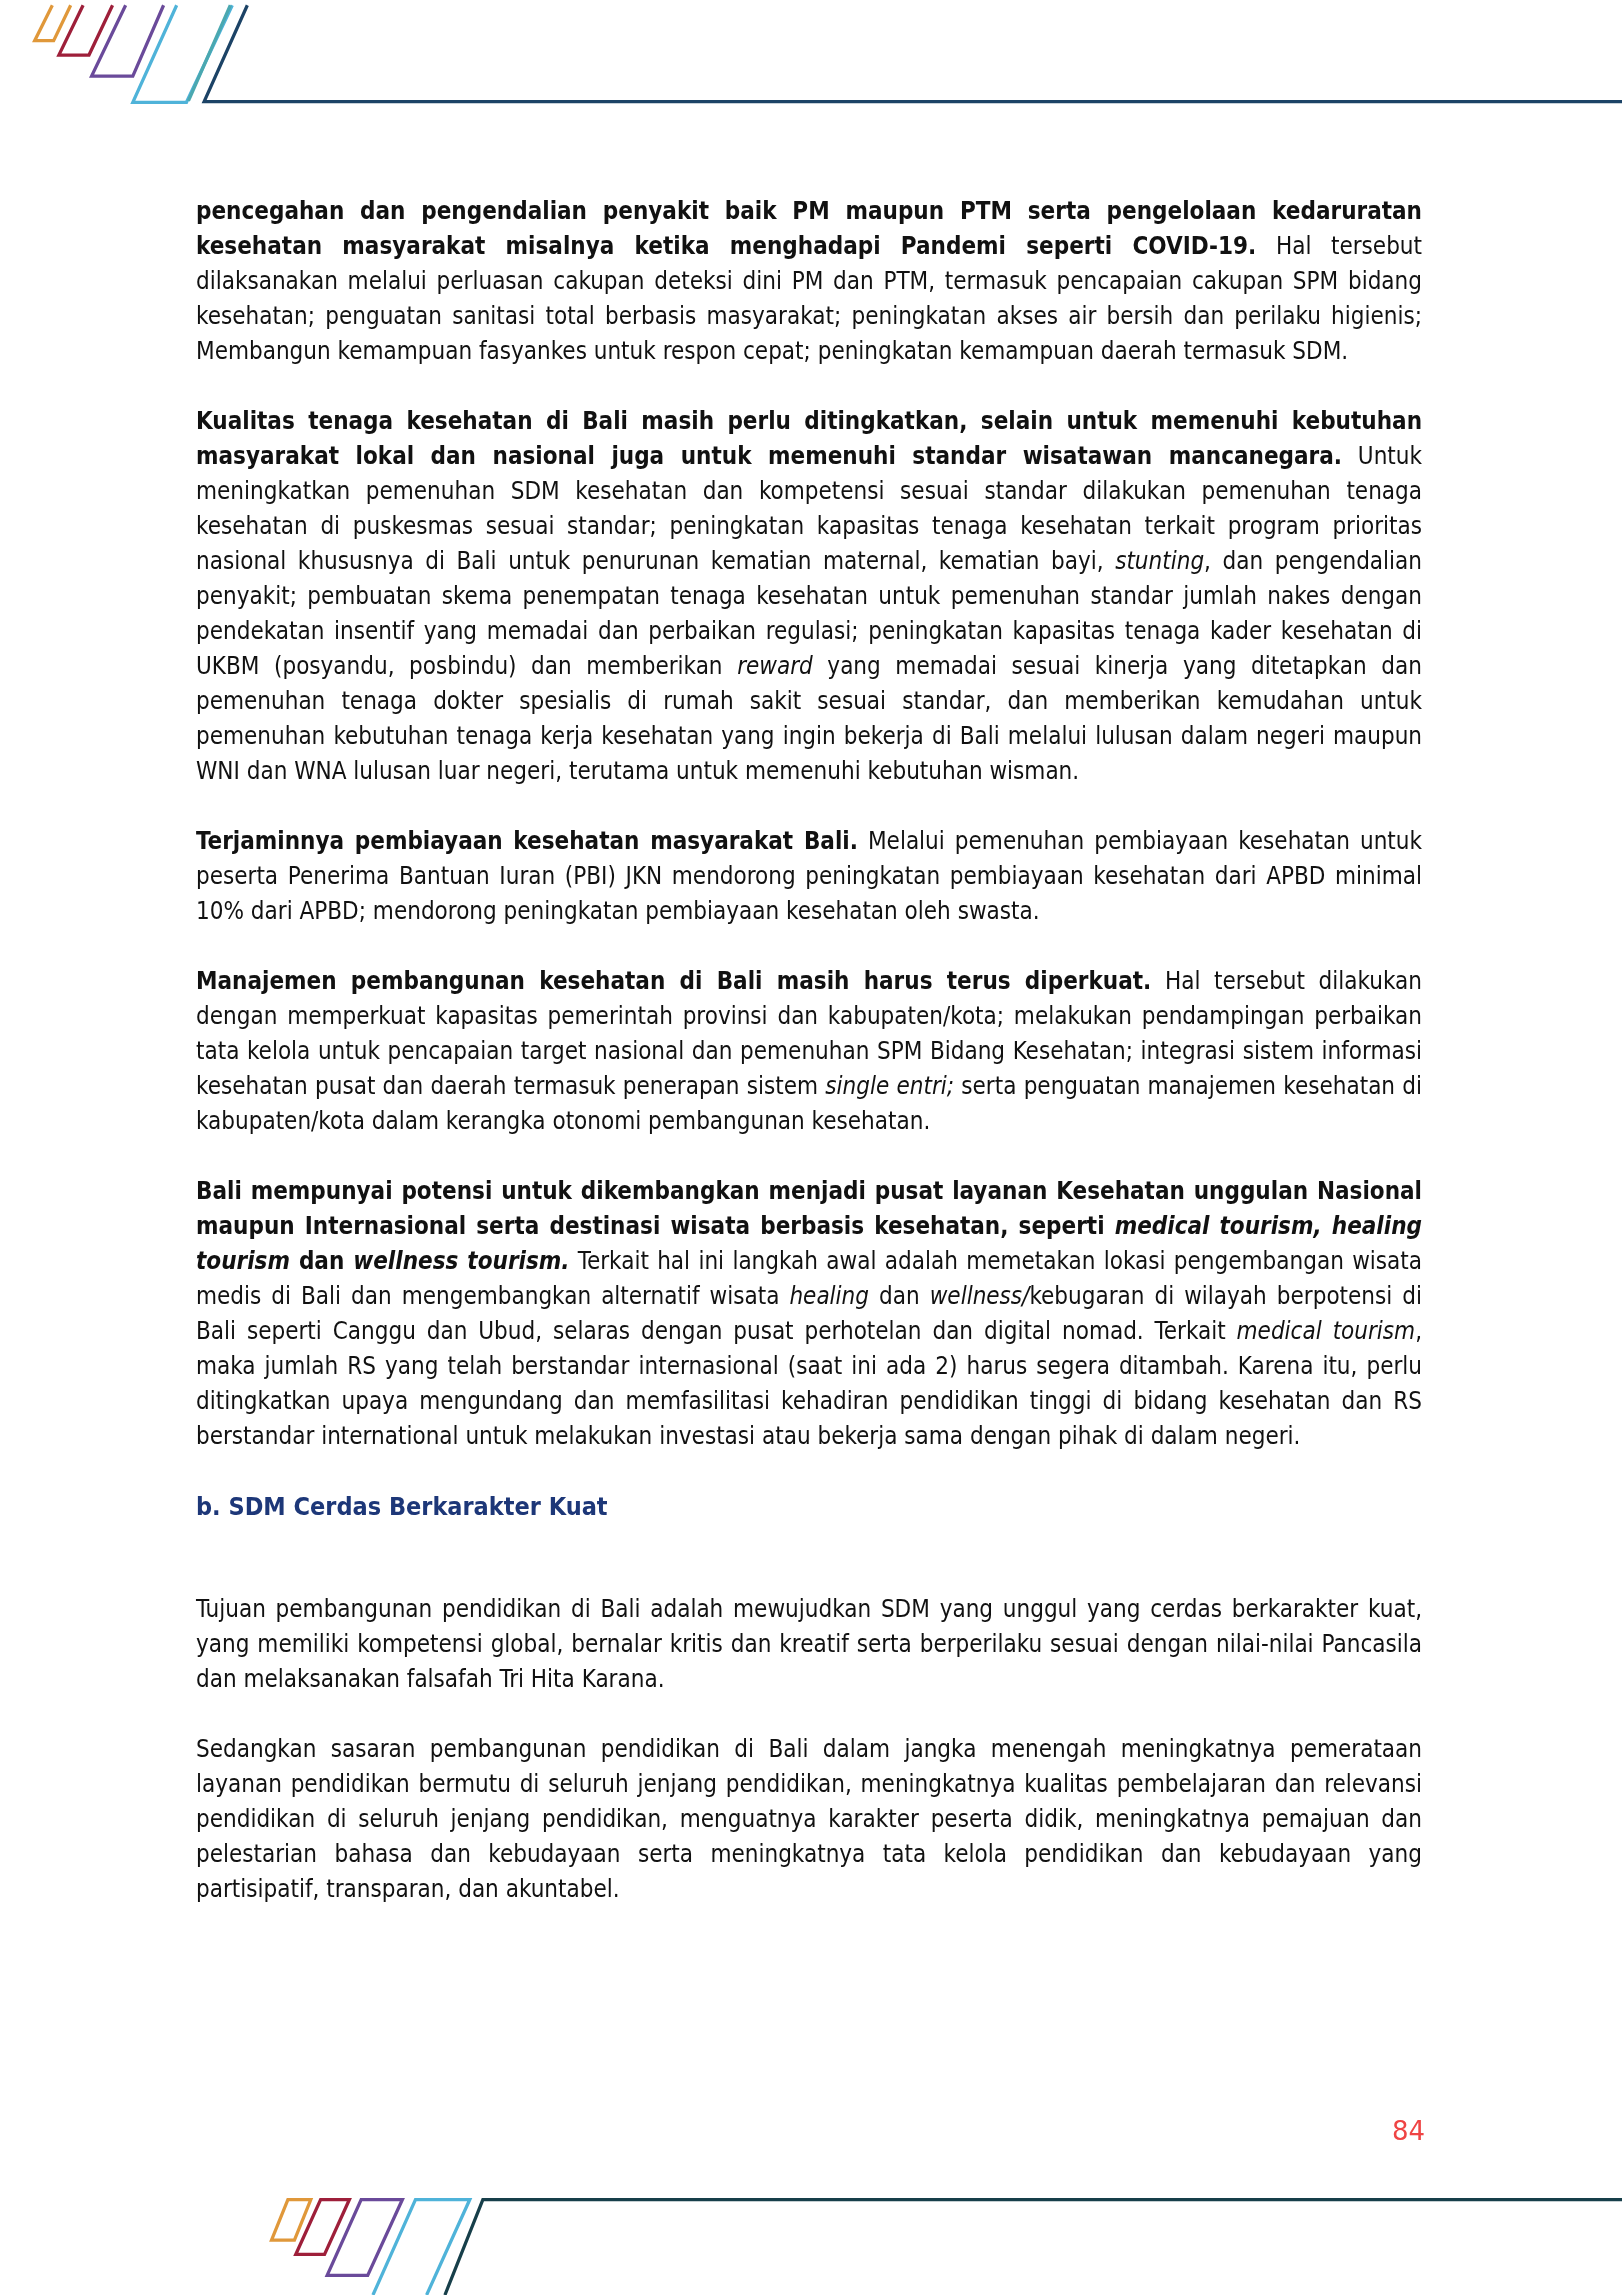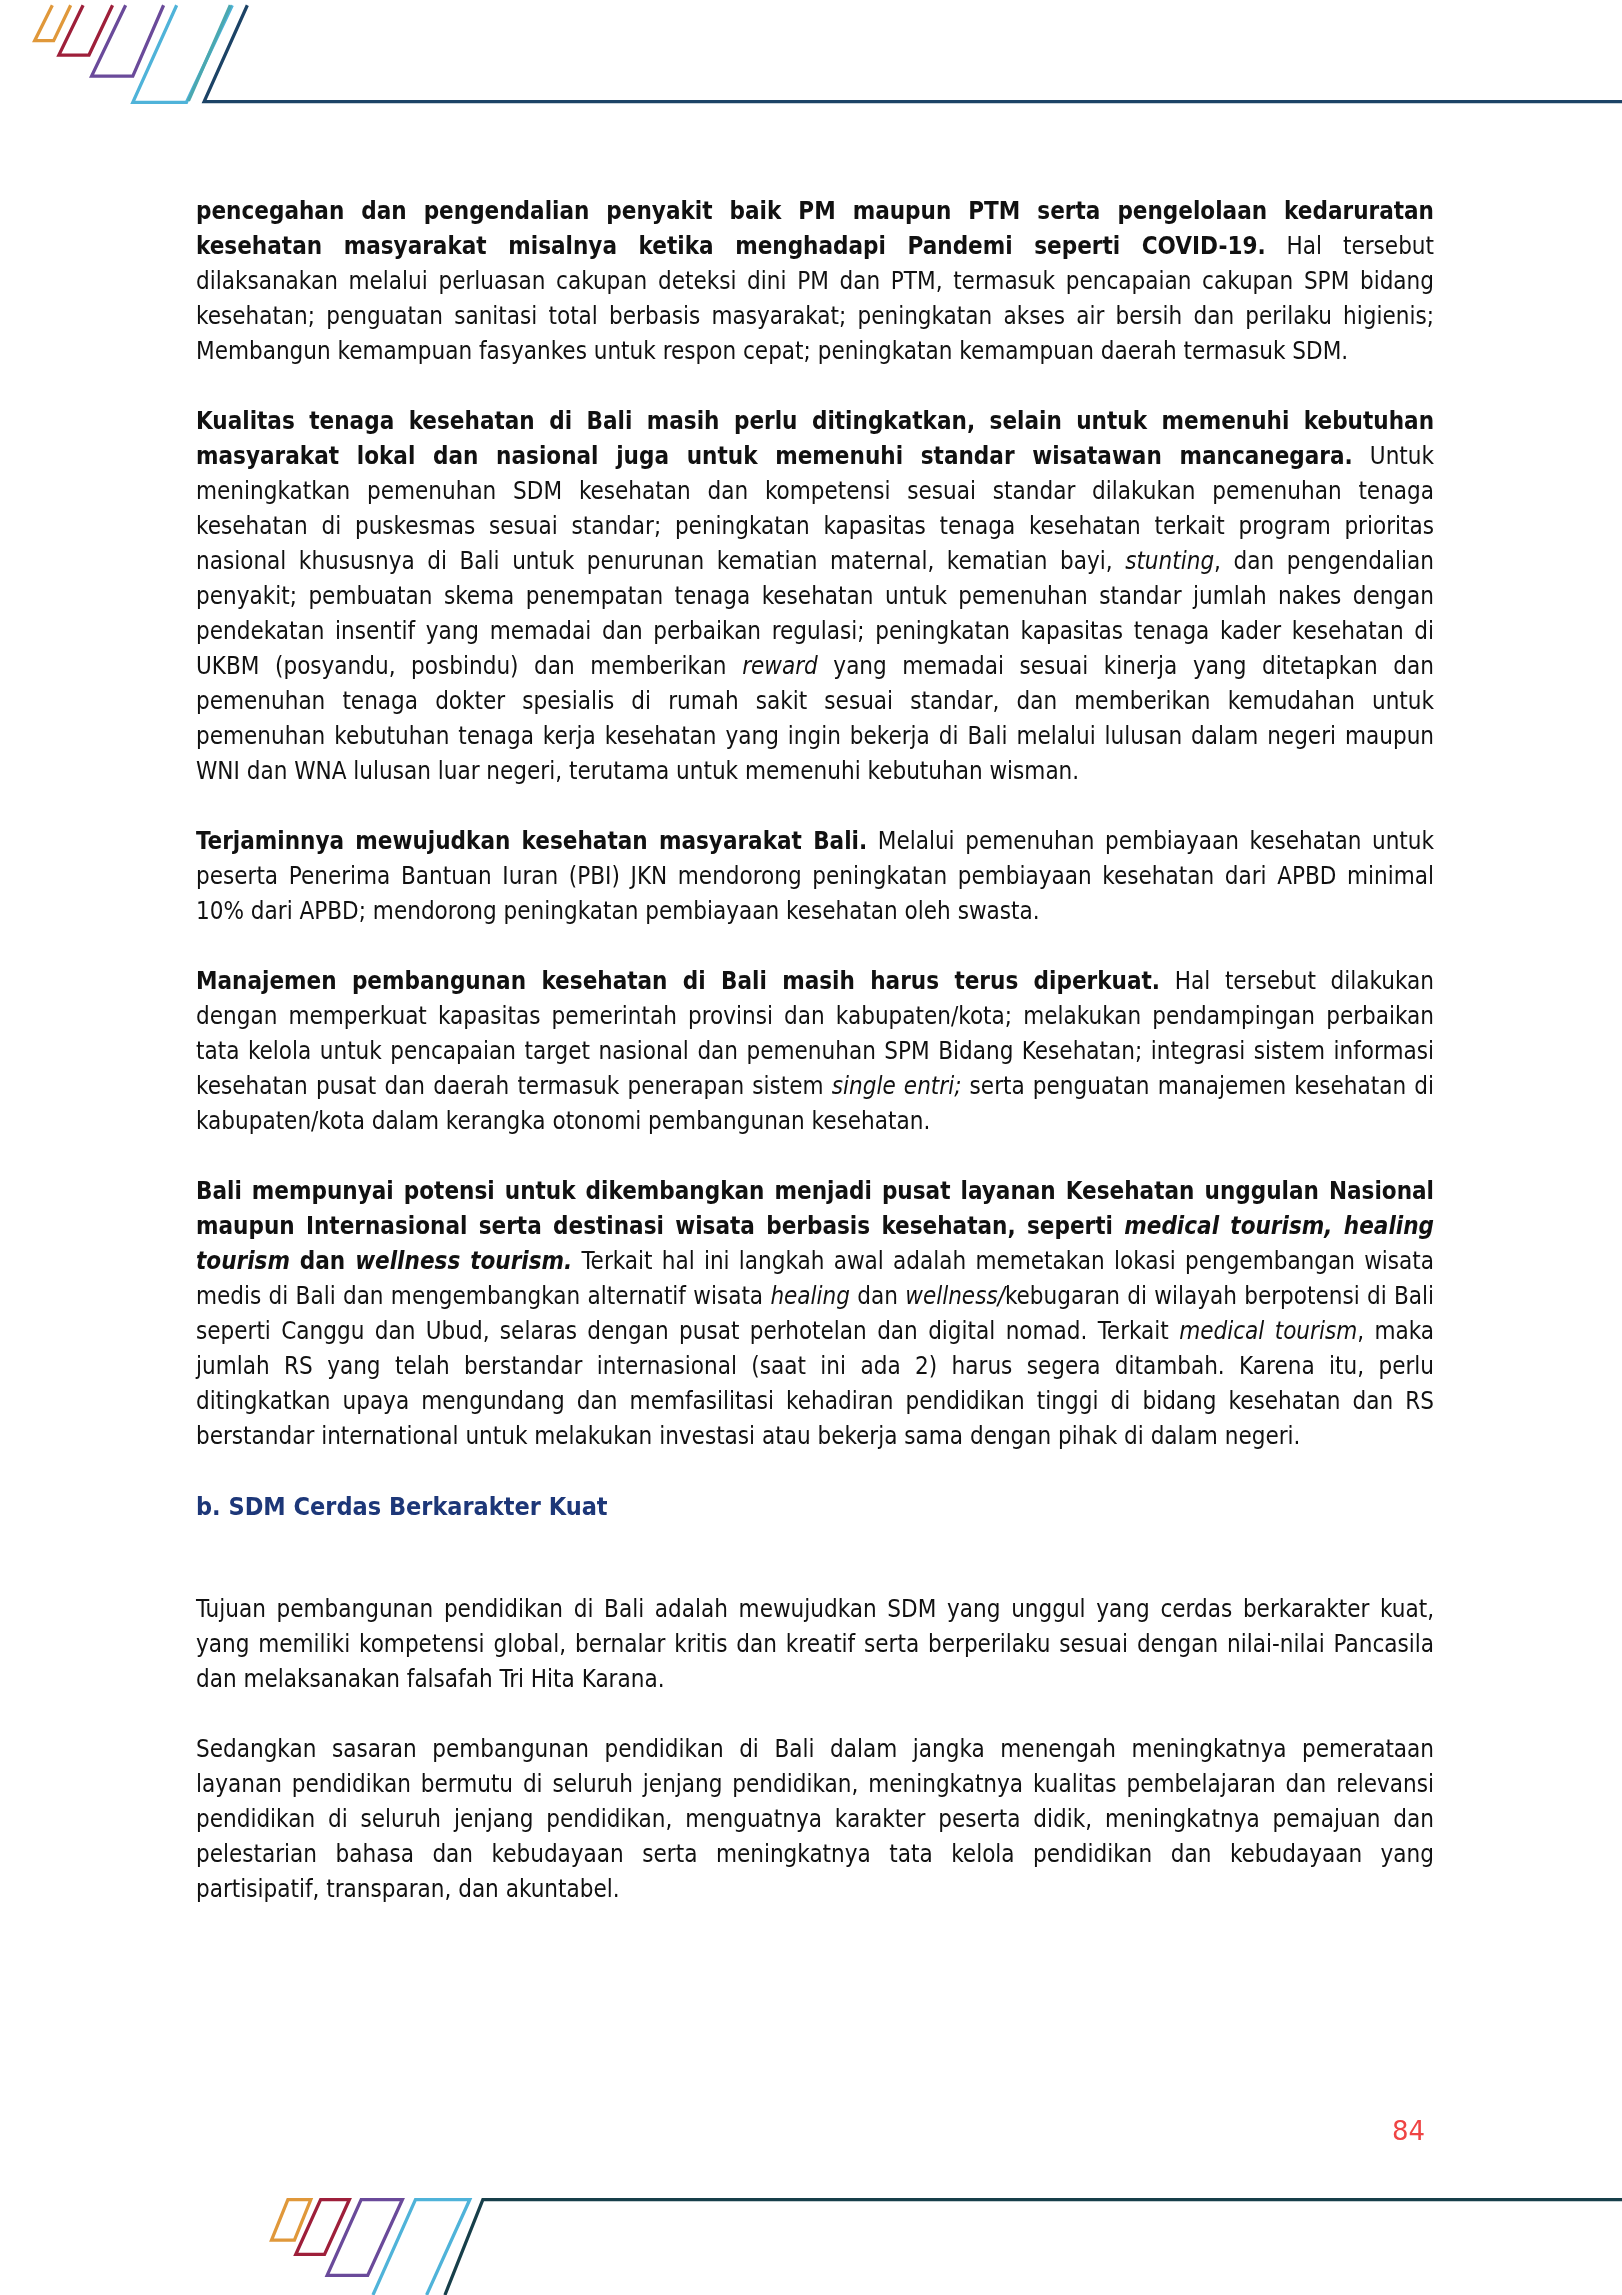--- a/index.html
+++ b/index.html
@@ -6,21 +6,21 @@
   body { width:1622px; height:2295px; position:relative; overflow:hidden; }
   .deco { position:absolute; left:0; width:1622px; }
   .deco-top { top:0; height:118px; }
   .deco-bottom { top:2159px; height:136px; }
   .content {
     position:absolute; left:196px; top:194px; width:1238px;
     font-family:"DejaVu Sans Condensed","DejaVu Sans","Liberation Sans",sans-serif;
     font-stretch:condensed;
     font-size:24px; line-height:35px; color:#111111;
   }
-  .content p { margin:0 0 35px 0; text-align:justify; }
+  .content p { margin:0 12px 35px 0; text-align:justify; }
   .content b { font-weight:bold; }
   .content i { }
   .section-heading {
     margin:0 0 68px 0; color:#1d3778; font-weight:bold; font-size:25px;
     line-height:35px;
   }
   .page-number {
     position:absolute; left:1392px; top:2115px;
     font-family:"DejaVu Sans","Liberation Sans",sans-serif;
     font-size:26px; color:#ef4444; line-height:33px;
@@ -38,21 +38,21 @@
     <line class="c-teal" x1="352" y1="8" x2="288" y2="154" stroke="#4aa8b0"></line>
     <polyline class="c-navy" points="378,8 312,155 2479,155" stroke="#1c4366"></polyline>
   </g>
 </svg>
 
 <div class="content">
   <p><b>pencegahan dan pengendalian penyakit baik PM maupun PTM serta pengelolaan kedaruratan kesehatan masyarakat misalnya ketika menghadapi Pandemi seperti COVID-19.</b><span> Hal tersebut dilaksanakan melalui perluasan cakupan deteksi dini PM dan PTM, termasuk pencapaian cakupan SPM bidang kesehatan; penguatan sanitasi total berbasis masyarakat; peningkatan akses air bersih dan perilaku higienis; Membangun kemampuan fasyankes untuk respon cepat; peningkatan kemampuan daerah termasuk SDM.</span></p>
 
   <p><b>Kualitas tenaga kesehatan di Bali masih perlu ditingkatkan, selain untuk memenuhi kebutuhan masyarakat lokal dan nasional juga untuk memenuhi standar wisatawan mancanegara.</b><span> Untuk meningkatkan pemenuhan SDM kesehatan dan kompetensi sesuai standar dilakukan pemenuhan tenaga kesehatan di puskesmas sesuai standar; peningkatan kapasitas tenaga kesehatan terkait program prioritas nasional khususnya di Bali untuk penurunan kematian maternal, kematian bayi, </span><i>stunting</i><span>, dan pengendalian penyakit; pembuatan skema penempatan tenaga kesehatan untuk pemenuhan standar jumlah nakes dengan pendekatan insentif yang memadai dan perbaikan regulasi; peningkatan kapasitas tenaga kader kesehatan di UKBM (posyandu, posbindu) dan memberikan </span><i>reward</i><span> yang memadai sesuai kinerja yang ditetapkan dan pemenuhan tenaga dokter spesialis di rumah sakit sesuai standar, dan memberikan kemudahan untuk pemenuhan kebutuhan tenaga kerja kesehatan yang ingin bekerja di Bali melalui lulusan dalam negeri maupun WNI dan WNA lulusan luar negeri, terutama untuk memenuhi kebutuhan wisman.</span></p>
 
-  <p><b>Terjaminnya mewujudkan kesehatan masyarakat Bali.</b><span> Melalui pemenuhan pembiayaan kesehatan untuk peserta Penerima Bantuan Iuran (PBI) JKN mendorong peningkatan pembiayaan kesehatan dari APBD minimal 10% dari APBD; mendorong peningkatan pembiayaan kesehatan oleh swasta.</span></p>
+  <p><b>Terjaminnya pembiayaan kesehatan masyarakat Bali.</b><span> Melalui pemenuhan pembiayaan kesehatan untuk peserta Penerima Bantuan Iuran (PBI) JKN mendorong peningkatan pembiayaan kesehatan dari APBD minimal 10% dari APBD; mendorong peningkatan pembiayaan kesehatan oleh swasta.</span></p>
 
   <p><b>Manajemen pembangunan kesehatan di Bali masih harus terus diperkuat.</b><span>  Hal tersebut dilakukan dengan memperkuat kapasitas pemerintah provinsi dan kabupaten/kota; melakukan pendampingan perbaikan tata kelola untuk pencapaian target nasional dan pemenuhan SPM Bidang Kesehatan; integrasi sistem informasi kesehatan pusat dan daerah termasuk penerapan sistem </span><i>single entri;</i><span> serta penguatan manajemen kesehatan di kabupaten/kota dalam kerangka otonomi pembangunan kesehatan.</span></p>
 
   <p><b><span>Bali mempunyai potensi untuk dikembangkan menjadi pusat layanan Kesehatan unggulan Nasional maupun Internasional serta destinasi wisata berbasis kesehatan, seperti </span><i>medical tourism, healing tourism</i><span> dan </span><i>wellness tourism.</i></b><span> Terkait hal ini langkah awal adalah memetakan lokasi pengembangan wisata medis di Bali dan mengembangkan alternatif wisata </span><i>healing</i><span> dan </span><i>wellness/</i><span>kebugaran di wilayah berpotensi di Bali seperti Canggu dan Ubud, selaras dengan pusat perhotelan dan digital nomad. Terkait </span><i>medical tourism</i><span>, maka jumlah RS yang telah berstandar internasional (saat ini ada 2) harus segera ditambah.  Karena itu, perlu ditingkatkan upaya mengundang dan memfasilitasi kehadiran pendidikan tinggi di bidang kesehatan dan RS berstandar international untuk melakukan investasi atau bekerja sama dengan pihak di dalam negeri.</span></p>
 
   <div class="section-heading" style="color: rgb(29, 55, 120);">b. SDM Cerdas Berkarakter Kuat</div>
 
   <p>Tujuan pembangunan pendidikan di Bali adalah mewujudkan SDM yang unggul yang cerdas berkarakter kuat, yang memiliki kompetensi global, bernalar kritis dan kreatif serta berperilaku sesuai dengan nilai-nilai Pancasila dan melaksanakan falsafah Tri Hita Karana.</p>
   <p>Sedangkan sasaran pembangunan pendidikan di Bali dalam jangka menengah meningkatnya pemerataan layanan pendidikan bermutu di seluruh jenjang pendidikan, meningkatnya kualitas pembelajaran dan relevansi pendidikan di seluruh jenjang pendidikan, menguatnya karakter peserta didik, meningkatnya pemajuan dan pelestarian bahasa dan kebudayaan serta meningkatnya tata kelola pendidikan dan kebudayaan yang partisipatif, transparan, dan akuntabel.</p>
 </div>

